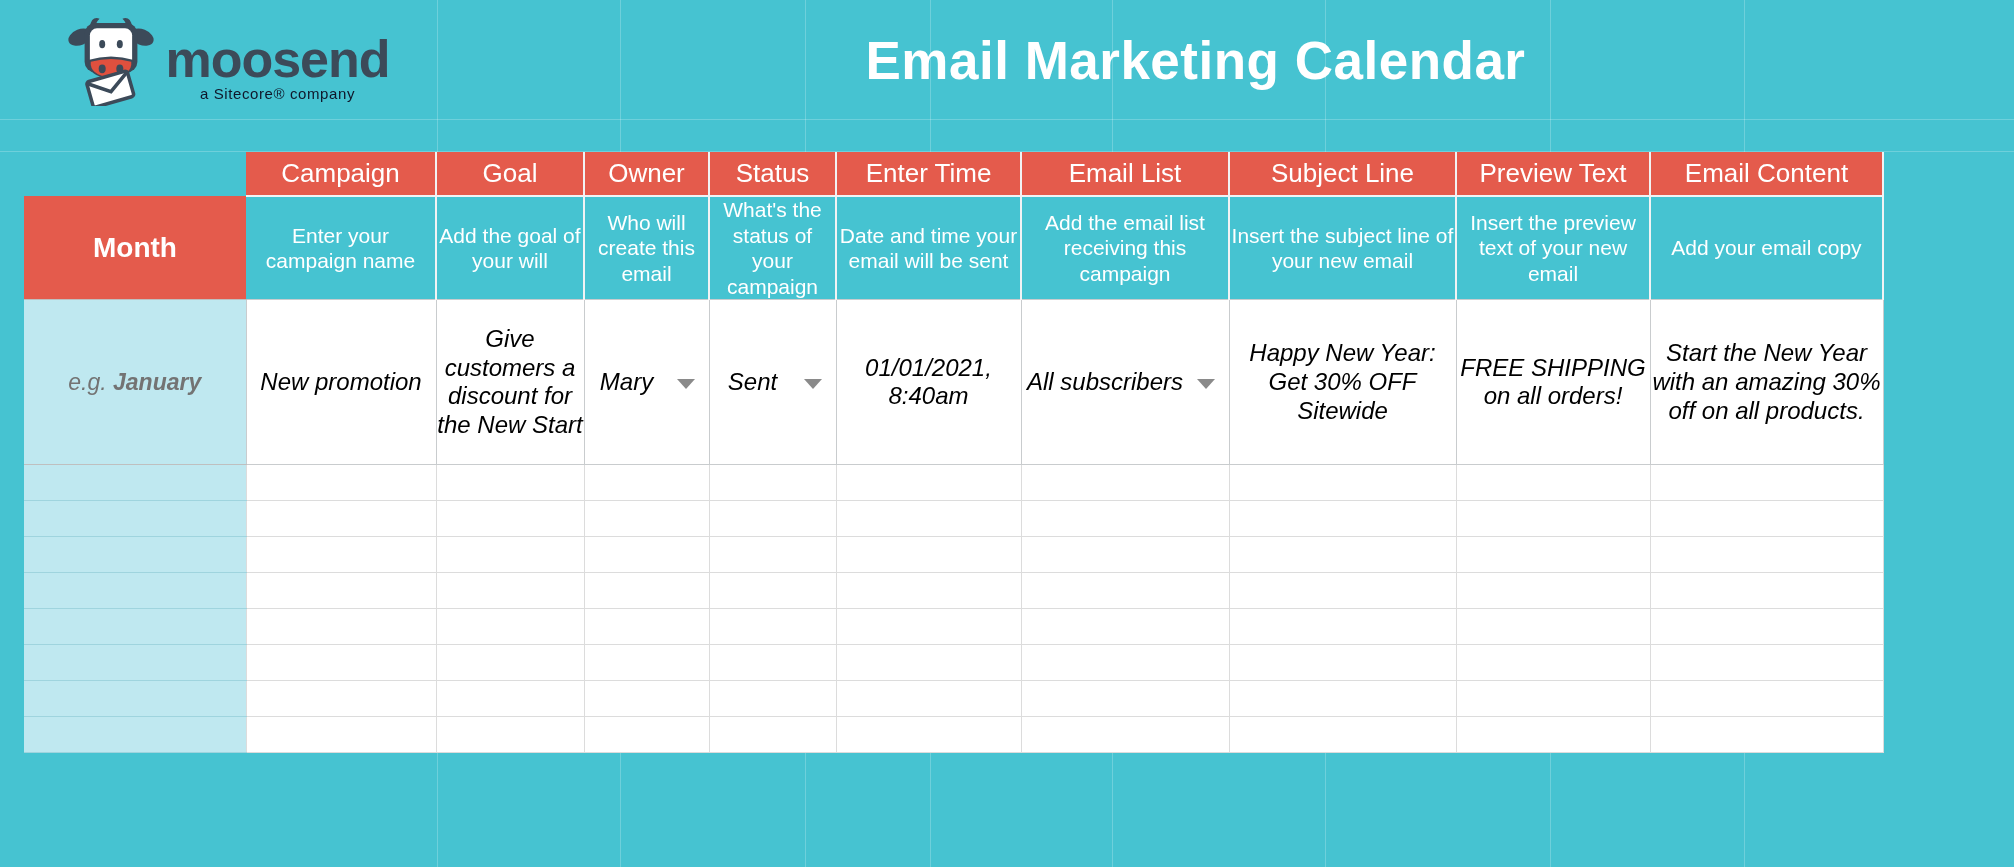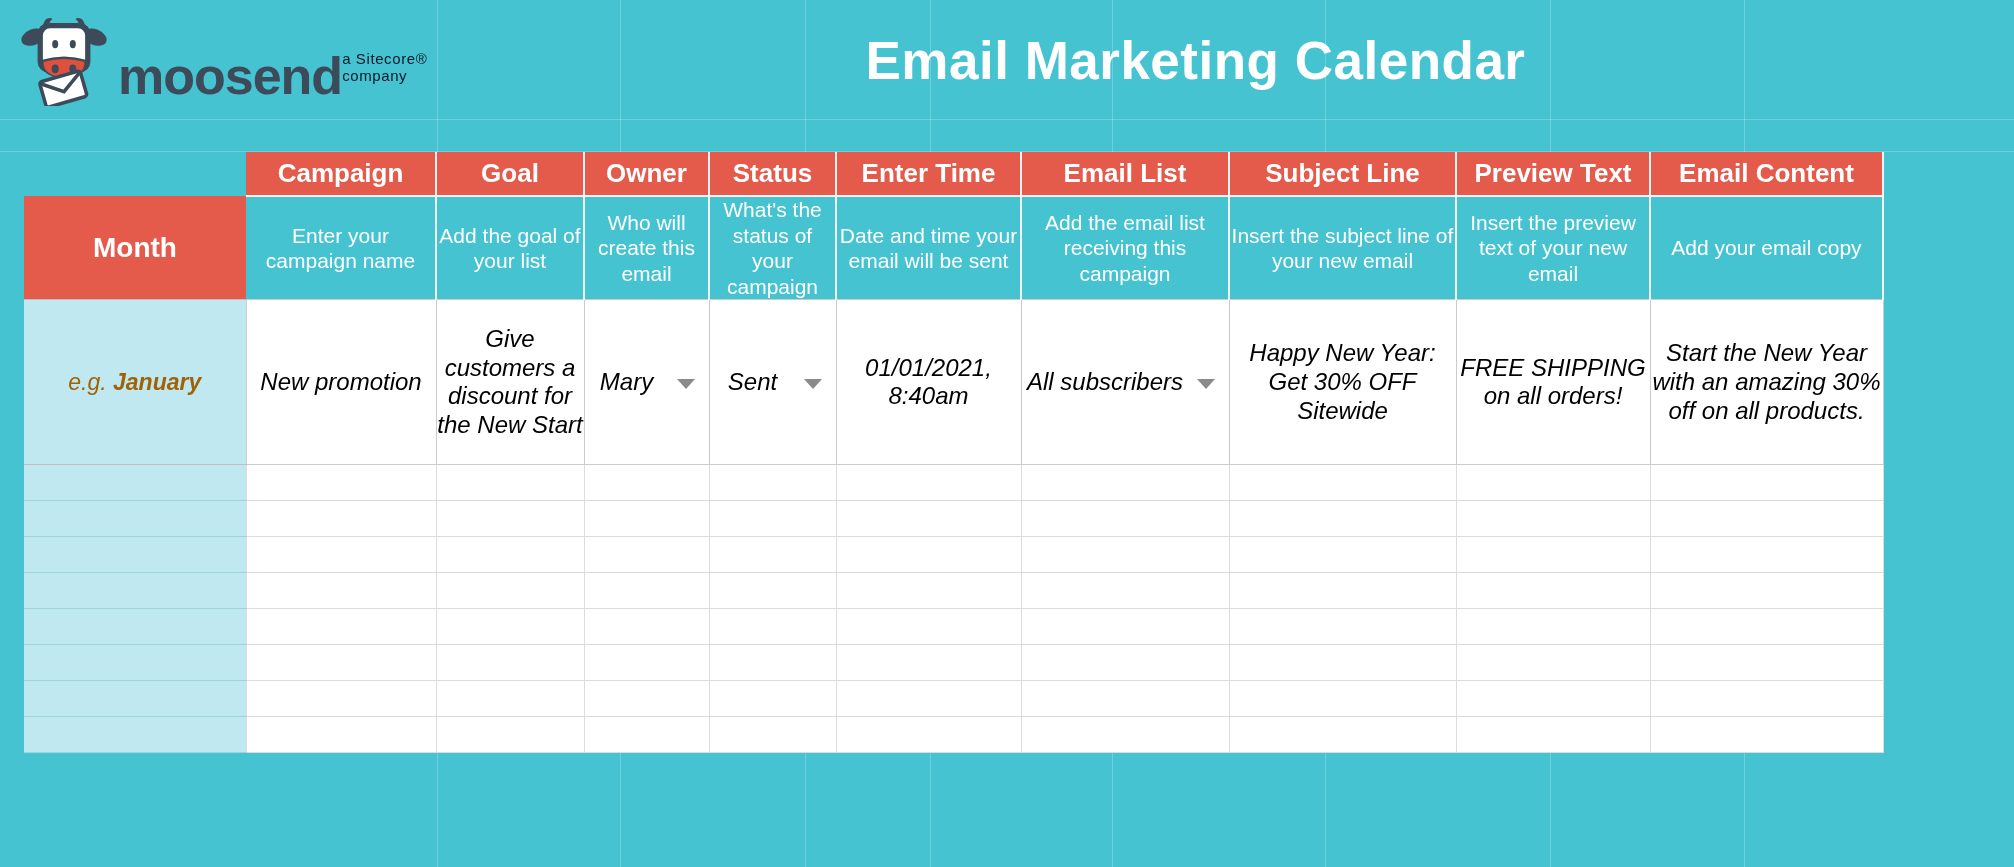--- a/index.html
+++ b/index.html
@@ -28,21 +28,21 @@
     position: absolute; left: 0; top: 0; width: 2014px; height: 120px;
     display: flex; align-items: center;
   }
   .logo-wrap {
     width: 437px; height: 120px;
     display: flex; align-items: center; justify-content: center;
     padding-left: 20px;
   }
   .logo { display: flex; align-items: flex-end; gap: 10px; }
   .logo-mark { width: 88px; height: 92px; flex: none; }
-  .logo-text { display: flex; padding-bottom: 4px; }
+  .logo-text { display: flex; flex-direction: column; align-items: center; padding-bottom: 4px; }
   .logo-word {
     font-size: 52px; font-weight: 700; color: #3C4A59;
     letter-spacing: -1px; line-height: 1;
   }
   .logo-tag {
     font-size: 15px; color: #0f172a; letter-spacing: .6px;
   }
   .title-wrap {
     flex: 1; height: 120px;
     display: flex; align-items: center; justify-content: center;
@@ -56,39 +56,39 @@
   
   table.cal {
     position: absolute; left: 24px; top: 152px;
     border-collapse: collapse;
     table-layout: fixed;
   }
   table.cal td { padding: 0; vertical-align: middle; }
 
   .hdr {
     background: #E45B4C; color: #fff;
-    font-size: 26px; font-weight: 700;
+    font-size: 26px; font-weight: 400;
     text-align: center; height: 44px;
     border-right: 2px solid #F1F3F4;
   }
   .hdr.first { border-left: none; }
   .month-cell {
     background: #E45B4C; color: #fff;
     font-size: 28px; font-weight: 700;
     text-align: center; vertical-align: middle; margin-top: 42px;
   }
   .instr {
     background: #46C3D1; color: #FFFFFF;
     font-size: 21px; line-height: 1.22;
     text-align: center; padding: 6px 10px;
     border-right: 2px solid #F1F3F4;
     border-top: 2px solid #F1F3F4;
   }
   .ex-month {
-    background: #BFE8F0; color: #a16207;
+    background: #BFE8F0; color: #737373;
     font-size: 23px; text-align: center;
     font-style: italic;
     border-top: 1px solid #BFBFBF;
     border-bottom: 1px solid #BFBFBF;
   }
   .ex-month b { font-weight: 700; }
   .ex {
     background: #FFFFFF; color: #000;
     font-size: 24px; line-height: 1.2;
     font-style: italic; text-align: center;
@@ -200,21 +200,21 @@
       <td class="hdr">Enter Time</td>
       <td class="hdr">Email List</td>
       <td class="hdr">Subject Line</td>
       <td class="hdr">Preview Text</td>
       <td class="hdr">Email Content</td>
     </tr>
 
     <tr style="height:100px;">
       <td class="month-cell">Month</td>
       <td class="instr">Enter your campaign name</td>
-      <td class="instr">Add the goal of your list</td>
+      <td class="instr">Add the goal of your will</td>
       <td class="instr">Who will create this email</td>
       <td class="instr">What's the status of your campaign</td>
       <td class="instr">Date and time your email will be sent</td>
       <td class="instr">Add the email list receiving this campaign</td>
       <td class="instr">Insert the subject line of your new email</td>
       <td class="instr">Insert the preview text of your new email</td>
       <td class="instr">Add your email copy</td>
     </tr>
 
     <tr style="height:165px;">

